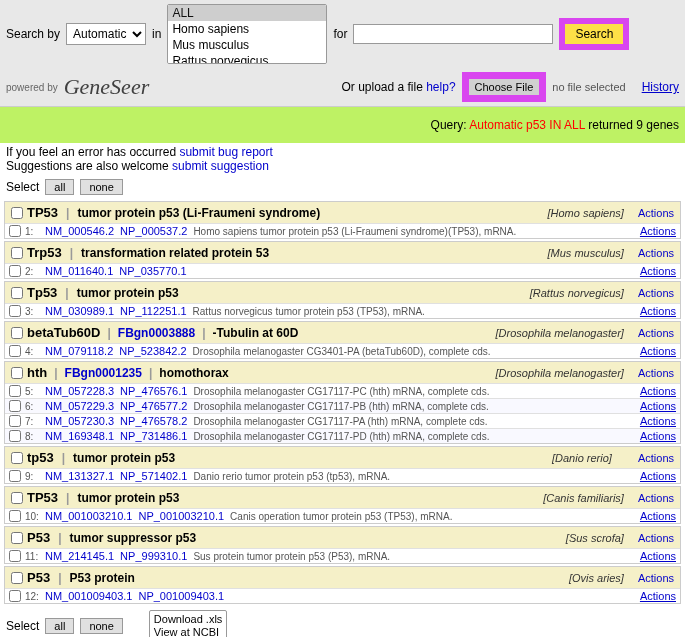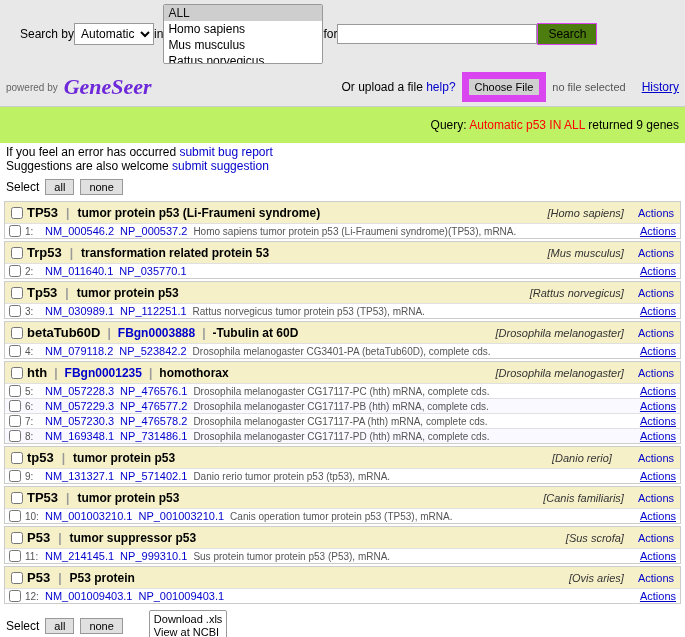--- a/index.html
+++ b/index.html
@@ -2,26 +2,26 @@
 <html><head>
   <meta charset="utf-8">
   <style>
     * { box-sizing: border-box; margin: 0; padding: 0; }
     body { font-family: Arial, sans-serif; font-size: 12px; background: #fff; width: 685px; }
     .search-by-label { font-size: 12px; white-space: nowrap; }
     .search-mode-select { font-size: 12px; padding: 2px; border: 1px solid #999; background: #fff; }
     .in-label { font-size: 12px; }
     .for-label { font-size: 12px; }
     .search-query-input { font-size: 12px; border: 1px solid #999; padding: 2px; width: 200px; }
-    .search-button { background: #4d7c0f; border: 1px solid #d946ef; padding: 3px 10px; font-size: 12px; cursor: pointer; }
+    .search-button { background: #fde047; border: 6px solid #d946ef; padding: 3px 10px; font-size: 12px; cursor: pointer; }
 
     
     .upload-row { display: flex; align-items: center; gap: 6px; padding: 4px 6px; background: #e8e8e8; border-bottom: 1px solid #ccc; }
     .powered-by { font-size: 10px; color: #666; }
-    .geneseer-logo { font-family: 'Times New Roman', serif; font-size: 22px; color: #6d28d9; font-style: italic; font-weight: bold; }
+    .geneseer-logo { font-family: 'Times New Roman', serif; font-size: 22px; color: #404040; font-style: italic; font-weight: normal; }
     .upload-text { font-size: 12px; margin-left: auto; }
     .upload-text a { color: #00c; }
     .file-choose-btn { font-size: 11px; border: 7px solid #d946ef; background: #d0d0d0; padding: 2px 6px; cursor: pointer; }
     .no-file-text { font-size: 11px; color: #555; }
     .history-link { font-size: 12px; color: #00c; text-decoration: underline; margin-left: 10px; cursor: pointer; }
 
     
     .query-bar { padding: 11px 6px; background: #bef264; text-align: right; }
     .query-text { font-size: 12px; }
     .query-highlight { color: red; }
@@ -51,21 +51,21 @@
     .download-dropdown { border: 1px solid #999; background: #fff; font-size: 11px; padding: 2px 4px; }
 
     .perform-row { padding: 4px 6px; display: flex; align-items: center; gap: 6px; font-size: 12px; }
     .operation-input { border: 1px solid #999; width: 100px; padding: 2px; font-size: 11px; }
     .run-btn { font-size: 12px; border: 1px solid #999; background: #d0d0d0; padding: 2px 10px; cursor: pointer; }
     .reset-btn { font-size: 12px; border: 1px solid #999; background: #d0d0d0; padding: 2px 10px; cursor: pointer; }
 
     .org-list-box { border: 1px solid #999; background: #fff; font-size: 12px; overflow-y: scroll; width: 160px; height: 60px; }
     .org-list-box option { padding: 1px 4px; }
 
-    .header-top { display: flex; align-items: center; padding: 4px 20px; background: #e8e8e8; flex-wrap: wrap; }
+    .header-top { display: flex; align-items: center; gap: 6px; padding: 4px 6px; background: #e8e8e8; flex-wrap: wrap; }
   </style>
 </head>
 <body>
 
 <div class="header-top">
   <span class="search-by-label">Search by</span>
   <select class="search-mode-select">
     <option>Automatic</option>
     <option>Manual</option>
   </select>

